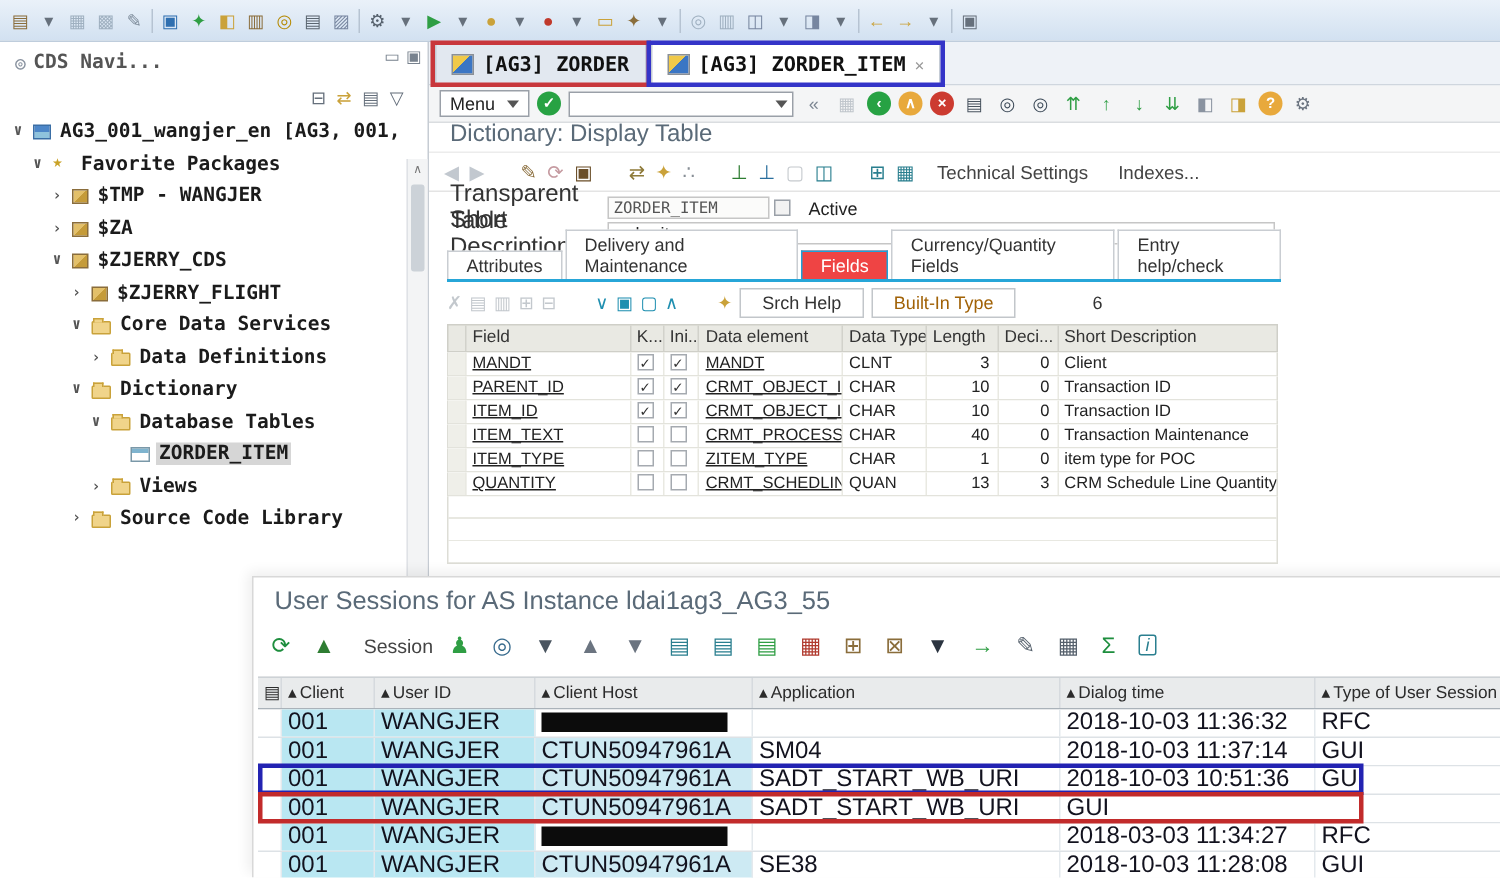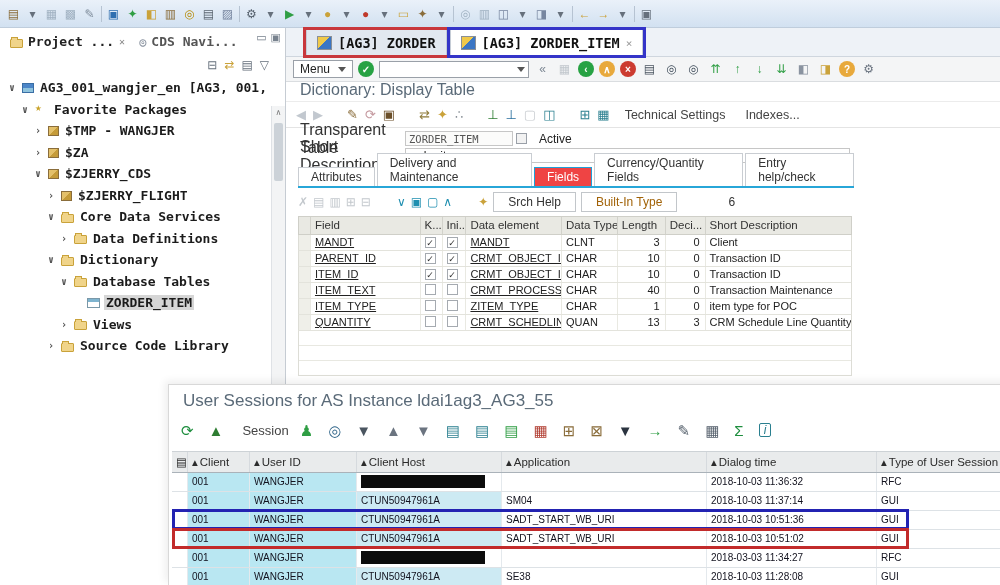--- a/index.html
+++ b/index.html
@@ -34,21 +34,21 @@
   .ticon.folder{background:#f0d48a;border:1px solid #c9a23a;height:9px;margin-top:3px;border-radius:1px}
   .ticon.folder::before{content:"";position:absolute;top:-3px;left:0;width:5px;height:2px;background:#f0d48a;border:1px solid #c9a23a;border-bottom:none}
   .ticon.table{background:linear-gradient(180deg,#7fb4cf 3px,#fff 3px);border:1px solid #7a98a8;height:10px;margin-top:1px}
   .ticon.sap{background:linear-gradient(180deg,#4c86c8 50%,#8fc3dd 50%);border:1px solid #3a6ea5;width:12px;height:10px;margin-top:1px}
   .tscroll{position:absolute;right:0;top:78px;bottom:6px;width:13px;background:#f3f4f5;border-left:1px solid #dfe2e6}
   .tscroll .up{display:block;text-align:center;color:#777;font-size:8px;padding-top:2px}
   .tthumb{margin:6px 2px 0 2px;height:58px;background:#ccd2d8;border-radius:2px}
   
   .main-area{position:absolute;left:286px;top:28px;width:714px;height:357px;background:#fff}
   .etabs{position:absolute;left:0;top:0;right:0;height:29px;background:#eef2f7;border-bottom:1px solid #cfd6de;
-    display:flex;align-items:flex-end;gap:3px;padding-left:20px;box-sizing:border-box}
+    display:flex;align-items:flex-end;gap:3px;padding-left:4px;box-sizing:border-box}
   .etab{height:26px;display:flex;align-items:center;gap:6px;padding:0 10px;position:relative;
     font-family:"DejaVu Sans Mono",monospace;font-weight:bold;font-size:13.5px;color:#111;
     background:#e2e8f0;border:1px solid #c5ccd6;border-bottom:none}
   .etab.active{background:#fff}
   .tabicon{width:13px;height:12px;flex:none;background:linear-gradient(135deg,#f0c949 45%,#3b76c4 45%);border:1px solid #8a8f96}
   .tabclose{display:none;color:#999;font-size:11px;font-weight:normal}
   .tabclose.show{display:inline}
   .tabbox{display:none;position:absolute;left:-4px;right:-4px;top:-3px;bottom:-2px;border:3px solid transparent;pointer-events:none;z-index:6}
   .tabbox.red{display:block;border-color:#c8373c}
   .tabbox.blue{display:block;border-color:#3434c8}
@@ -117,21 +117,21 @@
   .sglyph.boxed{border:1.5px solid #2a7f8f;padding:0 4px;font-style:italic;font-size:12px;border-radius:2px}
   .slabel{font-size:13px;color:#444}
   .stable{position:absolute;left:3px;top:66px;width:828px}
   .shead{display:flex;height:20px;background:#e9ebec;border-top:1px solid #cdd2d6;border-bottom:1px solid #aab2b9}
   .sh{font-size:11.5px;color:#2b2b2b;line-height:19px;padding-left:4px;box-sizing:border-box;
       border-right:1px solid #d6dade;overflow:hidden;white-space:nowrap;display:flex;align-items:center;gap:2px}
   .sh.sel::before{content:"▤";color:#5a6possible470};
   .sortmark{display:none;font-size:8px;color:#333}
   .sortmark.show{display:inline}
   .srow{display:flex;height:18px;border-bottom:1px solid #dde2e6;position:relative;background:#fff}
-  .sc{font-size:10px;color:#12121e;line-height:18px;padding-left:4px;box-sizing:border-box;
+  .sc{font-size:16px;color:#12121e;line-height:18px;padding-left:4px;box-sizing:border-box;
       border-right:1px solid #e4e9ed;overflow:hidden;white-space:nowrap}
   .sh.sel,.sc.sel{width:16px}
   .sh.client,.sc.client{width:62px}
   .sh.user,.sc.user{width:107px}
   .sh.host,.sc.host{width:145px}
   .sh.app,.sc.app{width:205px}
   .sh.time,.sc.time{width:170px}
   .sh.type,.sc.type{width:123px;border-right:none}
   .sc.cyan{background:#b9e7f2}
   .sc.host.cyan2{background:#cdeaf3}
@@ -219,25 +219,20 @@
 
     <span class="eicon" style="color: rgb(102, 112, 124);">▾</span>
 
     <span class="eicon sep"></span>
 
     <span class="eicon" style="color: rgb(102, 112, 124);">▣</span>
   </div>
 
 <div class="left-panel">
   <div class="vt-row">
-    <div class="vtab">
-      <span class="ticon folder"></span>
-      <span>Project ...</span>
-      <span class="tabx">✕</span>
-    </div>
     <div class="vtab inactive">
       <span class="pticon" style="color:#8a93a0">◎</span>
       <span>CDS Navi...</span>
     </div>
     <div class="win-btns">
 
         <span style="color: rgb(120, 130, 142);">▭</span>
 
         <span style="color: rgb(120, 130, 142);">▣</span>
       </div>
@@ -788,21 +783,20 @@
           <span class="sc type">GUI</span>
           <span class="rowbox blue"></span>
         </div>
 
         <div class="srow">
           <span class="sc sel"></span>
           <span class="sc client cyan">001</span>
           <span class="sc user cyan">WANGJER</span>
           <span class="sc host cyan2"><span>CTUN50947961A</span></span>
           <span class="sc app">SADT_START_WB_URI</span>
-          <span class="sc time">2018-10-03 10:51:02</span>
           <span class="sc type">GUI</span>
           <span class="rowbox red"></span>
         </div>
 
         <div class="srow">
           <span class="sc sel"></span>
           <span class="sc client cyan">001</span>
           <span class="sc user cyan">WANGJER</span>
           <span class="sc host"><span></span><span class="redact show"></span></span>
           <span class="sc app"></span>

